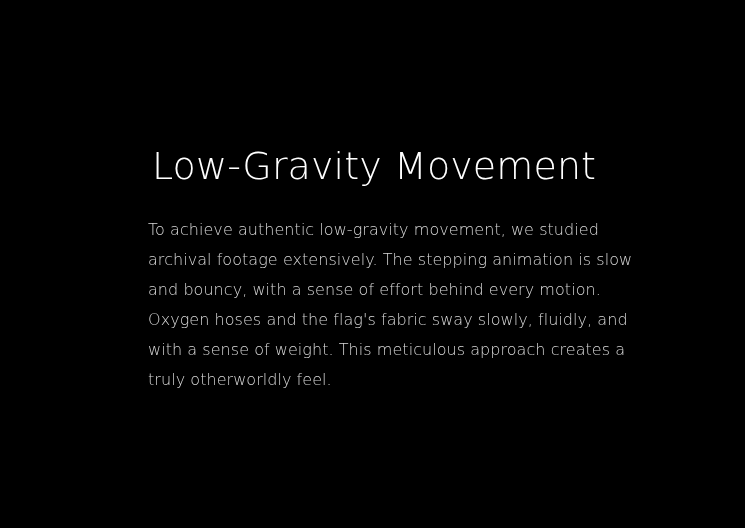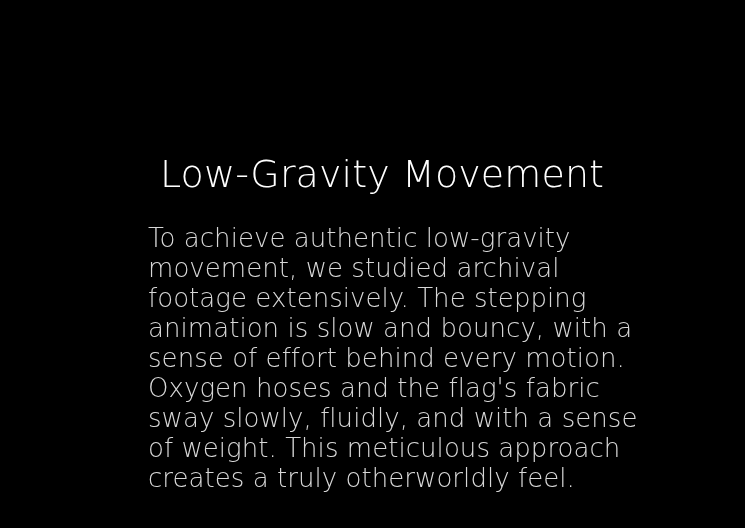--- a/index.html
+++ b/index.html
@@ -25,38 +25,38 @@
   }
 
   #content-block {
     position: absolute;
     left: 148px;
     top: 139px;
     width: 512px;
   }
 
   #section-title {
-    margin: 12px;
+    margin: 4px;
     padding: 0;
     color: #ffffff;
     font-family: "DejaVu Sans", sans-serif;
     font-size: 38px;
     font-weight: 300;
     line-height: 46px;
     letter-spacing: 0.1px;
     white-space: nowrap;
   }
 
   #section-body {
     margin: 0;
     padding: 0;
     margin-top: 26px;
     color: #d7d7d7;
     font-family: "DejaVu Sans", sans-serif;
-    font-size: 26px;
+    font-size: 16px;
     font-weight: 300;
     line-height: 30px;
     letter-spacing: 0.05px;
     text-align: left;
   }
 </style>
 </head>
 <body>
 
 <div id="slide">

